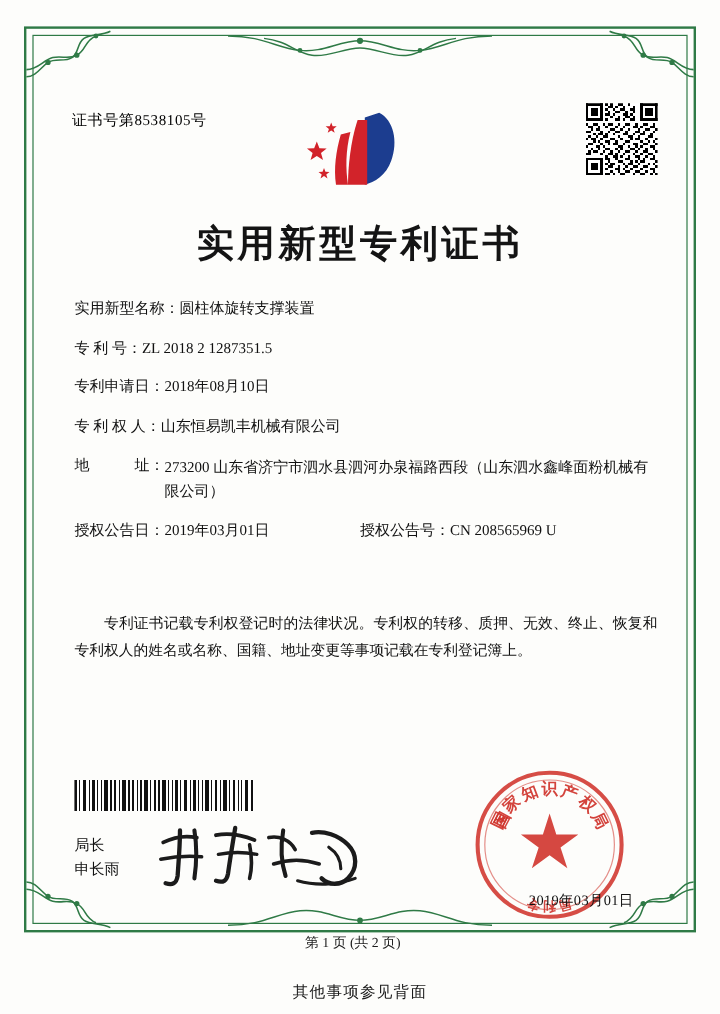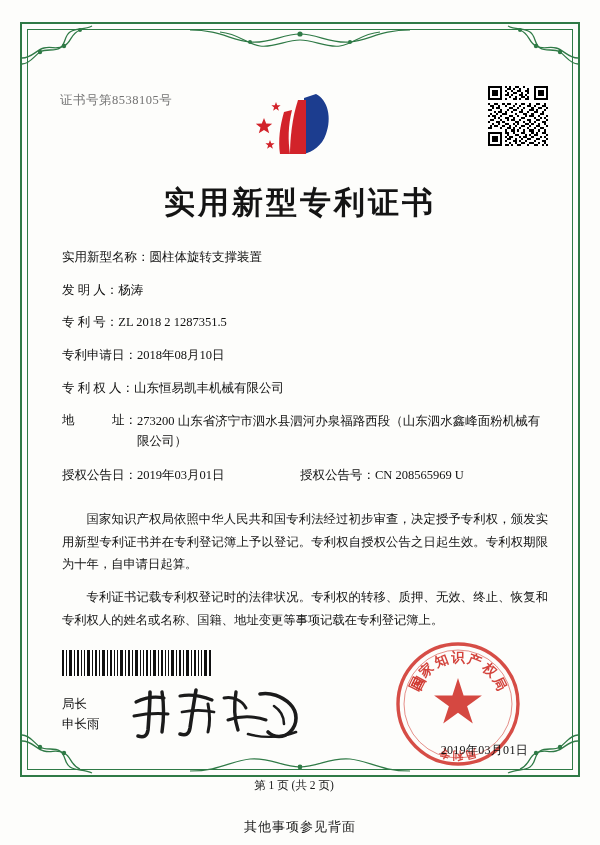--- a/index.html
+++ b/index.html
@@ -74,21 +74,21 @@
   }
   .bottom-flourish svg { display:block; width:100%; height:100%; }
 
   
   .cert-no {
     position: absolute;
     left: 60px;
     top: 92px;
     font-size: 12.5px;
     letter-spacing: 0.5px;
-    color: #737373;
+    color: #000000;
   }
   .qr {
     position: absolute;
     right: 52px;
     top: 86px;
     width: 60px;
     height: 60px;
   }
   .qr svg { display: block; width: 100%; height: 100%; }
 
@@ -518,24 +518,20 @@
   </div>
 
   <div class="title">实用新型专利证书</div>
 
   <div class="fields">
     <div class="frow">
       <span class="flabel">实用新型名称：</span>
       <span class="fvalue">圆柱体旋转支撑装置</span>
     </div>
     <div class="frow">
-      <span class="flabel">发 明 人：</span>
-      <span class="fvalue">杨涛</span>
-    </div>
-    <div class="frow">
       <span class="flabel">专 利 号：</span>
       <span class="fvalue">ZL 2018 2 1287351.5</span>
     </div>
     <div class="frow">
       <span class="flabel">专利申请日：</span>
       <span class="fvalue">2018年08月10日</span>
     </div>
     <div class="frow">
       <span class="flabel">专 利 权 人：</span>
       <span class="fvalue">山东恒易凯丰机械有限公司</span>
@@ -550,21 +546,20 @@
           <span class="flabel">授权公告日：</span><span>2019年03月01日</span>
         </span>
         <span class="right">
           <span class="flabel">授权公告号：</span><span>CN 208565969 U</span>
         </span>
       </span>
     </div>
   </div>
 
   <div class="paras">
-    <p>国家知识产权局依照中华人民共和国专利法经过初步审查，决定授予专利权，颁发实用新型专利证书并在专利登记簿上予以登记。专利权自授权公告之日起生效。专利权期限为十年，自申请日起算。</p>
     <p>专利证书记载专利权登记时的法律状况。专利权的转移、质押、无效、终止、恢复和专利权人的姓名或名称、国籍、地址变更等事项记载在专利登记簿上。</p>
   </div>
 
   <div class="barcode">
     <svg viewBox="0 0 150 26" shape-rendering="crispEdges">
       <rect width="150" height="26" fill="#ffffff"></rect>
       <g fill="#111111">
         <rect x="0" y="0" width="2" height="26"></rect>
           <rect x="4" y="0" width="1" height="26"></rect>
         <rect x="7" y="0" width="3" height="26"></rect>

